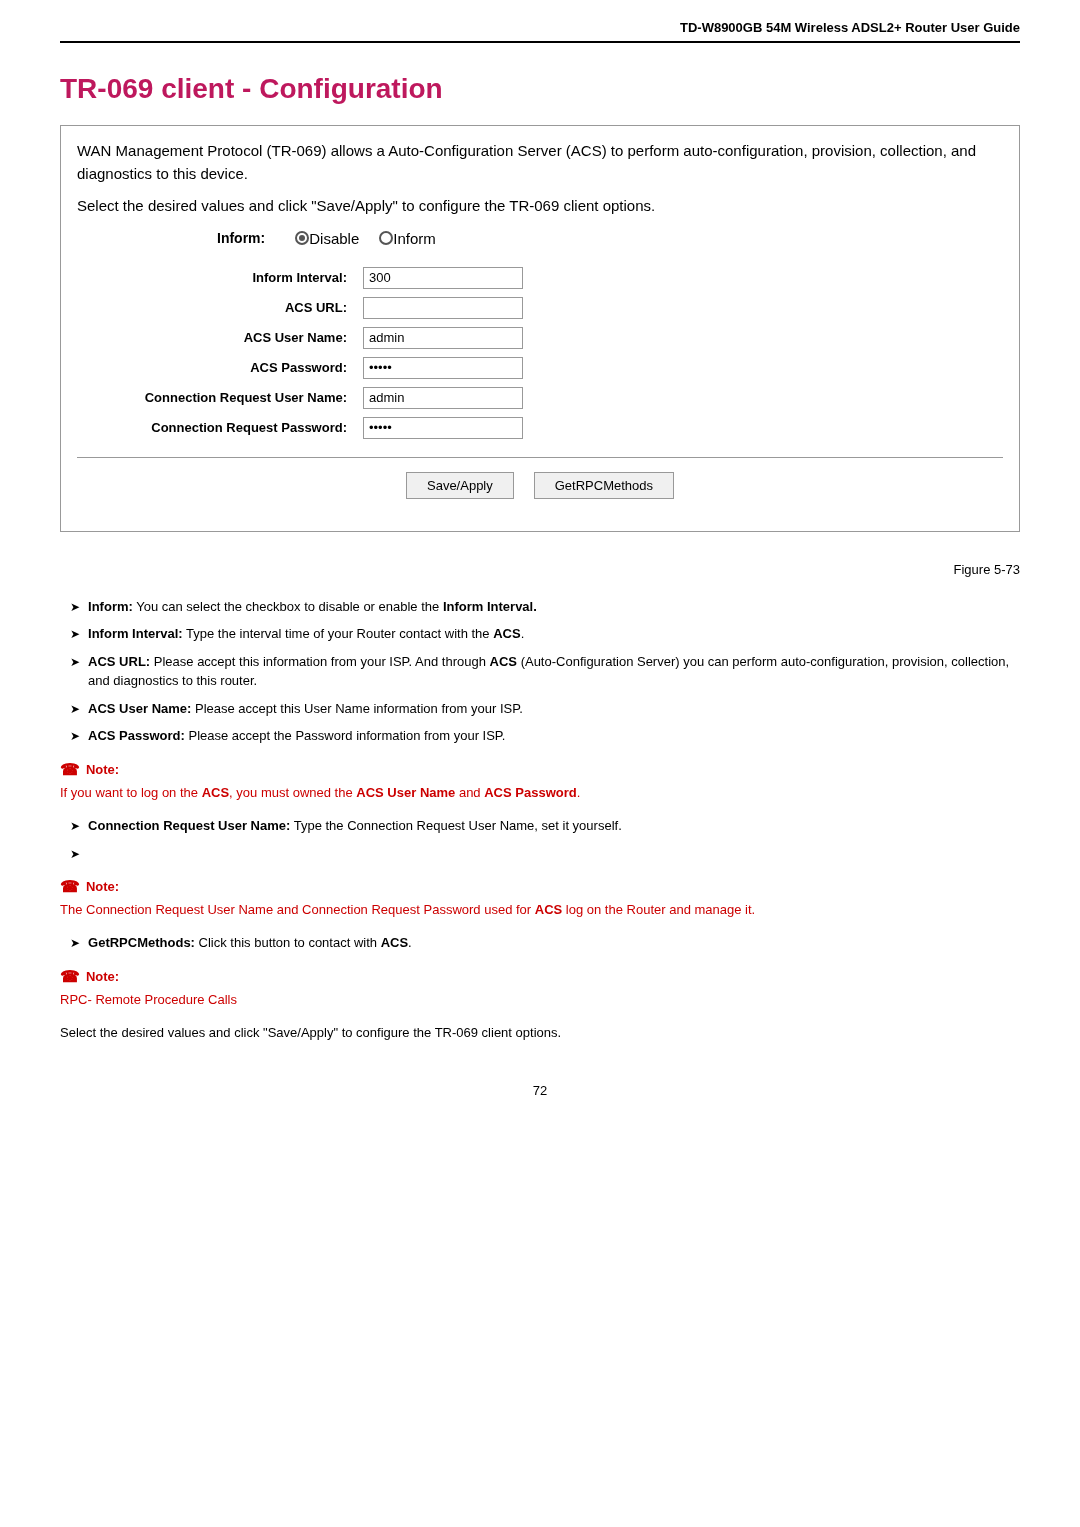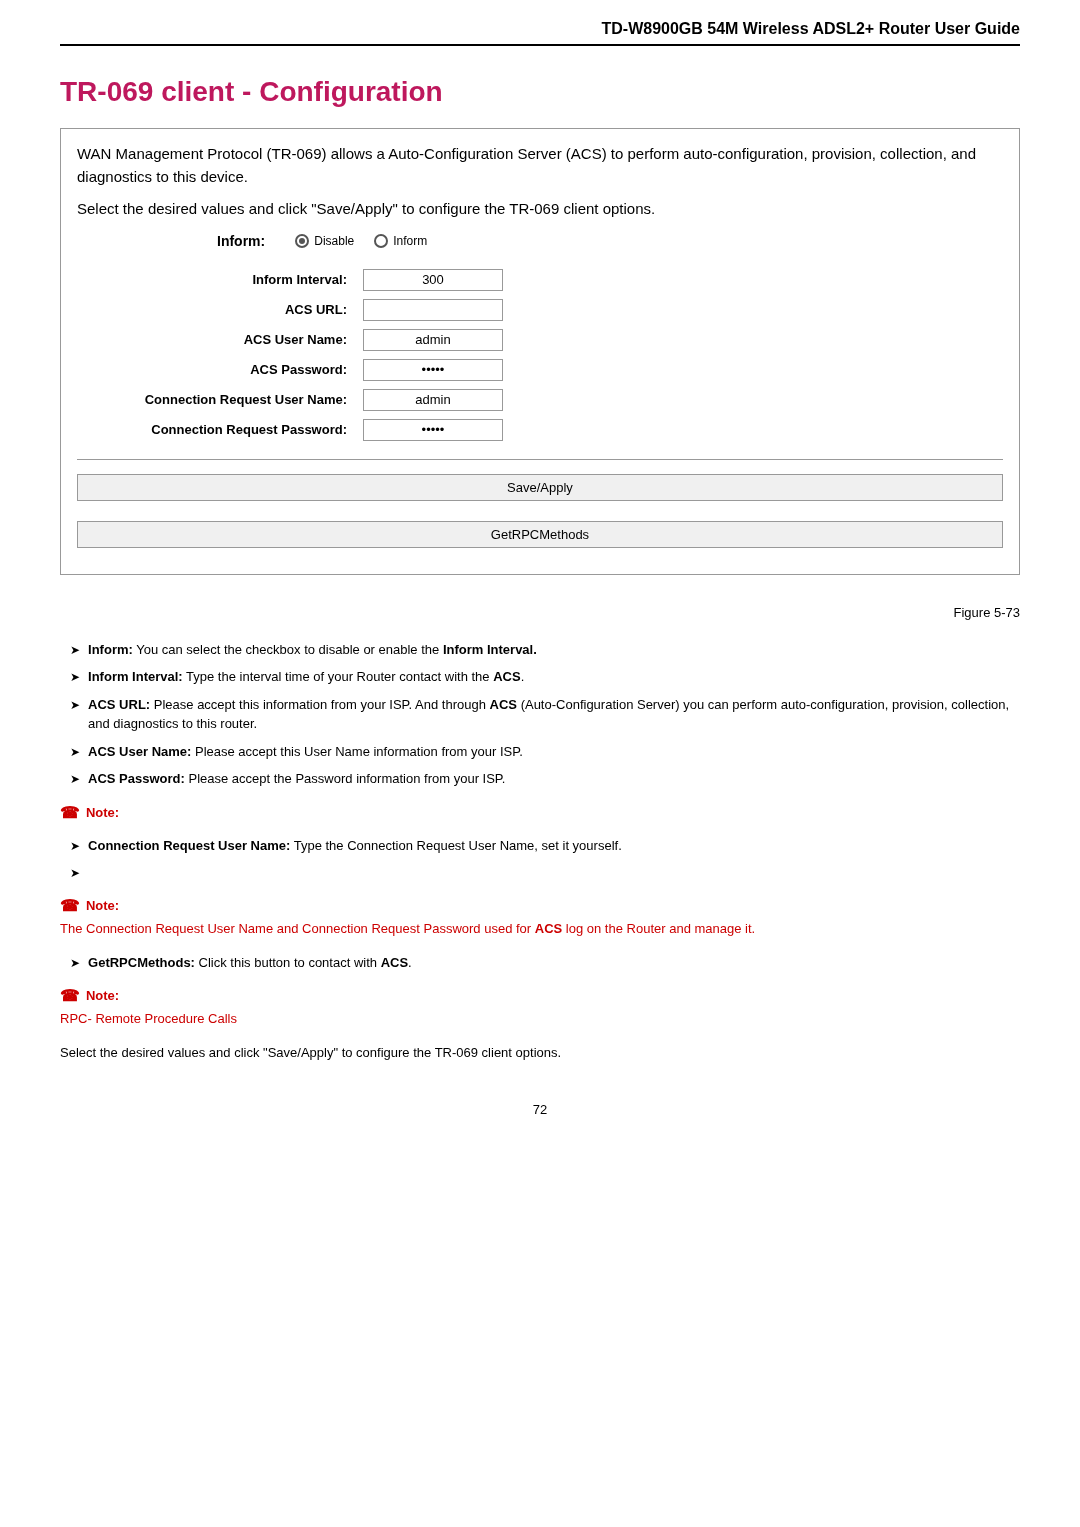--- a/index.html
+++ b/index.html
@@ -7,21 +7,21 @@
       background: #ffffff;
       font-family: Arial, sans-serif;
       font-size: 14px;
       color: #000000;
       width: 1080px;
       min-height: 1527px;
       padding: 20px 60px 60px 60px;
     }
     .page-header {
       text-align: right;
-      font-size: 16px;
+      font-size: 13px;
       font-weight: bold;
       border-bottom: 2px solid #000;
       padding-bottom: 6px;
       margin-bottom: 30px;
     }
     .page-title {
       font-size: 28px;
       font-weight: bold;
       margin-bottom: 20px;
       color: #be185d;
@@ -47,22 +47,21 @@
       margin-right: 10px;
     }
     .radio-group {
       display: flex;
       align-items: center;
       gap: 20px;
     }
     .radio-item {
       display: flex;
       align-items: center;
-      gap: 5px;
-      font-size: 12px;
+      font-size: 15px;
     }
     .radio-circle {
       width: 14px;
       height: 14px;
       border-radius: 50%;
       border: 2px solid #555;
       display: inline-flex;
       align-items: center;
       justify-content: center;
     }
@@ -86,35 +85,33 @@
     .form-table td.label-cell {
       text-align: right;
       font-weight: bold;
       width: 260px;
       padding-right: 10px;
     }
     .form-table td.input-cell input {
       border: 1px solid #999;
       padding: 2px 5px;
       font-size: 13px;
-      width: 140px;
+      width: 160px;
       height: 22px;
-      text-align: center;
     }
     .divider {
       border: none;
       border-top: 1px solid #999;
       margin: 14px 0;
     }
     .button-row {
       display: flex;
       justify-content: center;
       gap: 20px;
-      margin: 10px 0 6px 0;
-      flex-direction: column;
+      margin: 10px 0 12px 0;
     }
     .btn {
       border: 1px solid #999;
       background: #f0f0f0;
       padding: 5px 20px;
       font-size: 13px;
       cursor: pointer;
     }
     .figure-caption {
       text-align: right;
@@ -270,20 +267,23 @@
     <span class="bullet-arrow">➤</span>
     <span><span class="bold">ACS Password:</span> Please accept the Password information from your ISP.</span>
   </li>
 </ul>
 
 <div class="note-section">
   <div class="note-header">
     <span class="note-icon">☎</span>
     <span>Note:</span>
   </div>
+  <p class="note-text">
+    If you want to log on the <span class="bold">ACS</span>, you must owned the <span class="bold">ACS User Name</span> and <span class="bold">ACS Password</span>.
+  </p>
 </div>
 
 <ul class="bullet-list">
   <li>
     <span class="bullet-arrow">➤</span>
     <span><span class="bold">Connection Request User Name:</span> Type the Connection Request User Name, set it yourself.</span>
   </li>
   <li>
     <span class="bullet-arrow">➤</span>
   </li>

